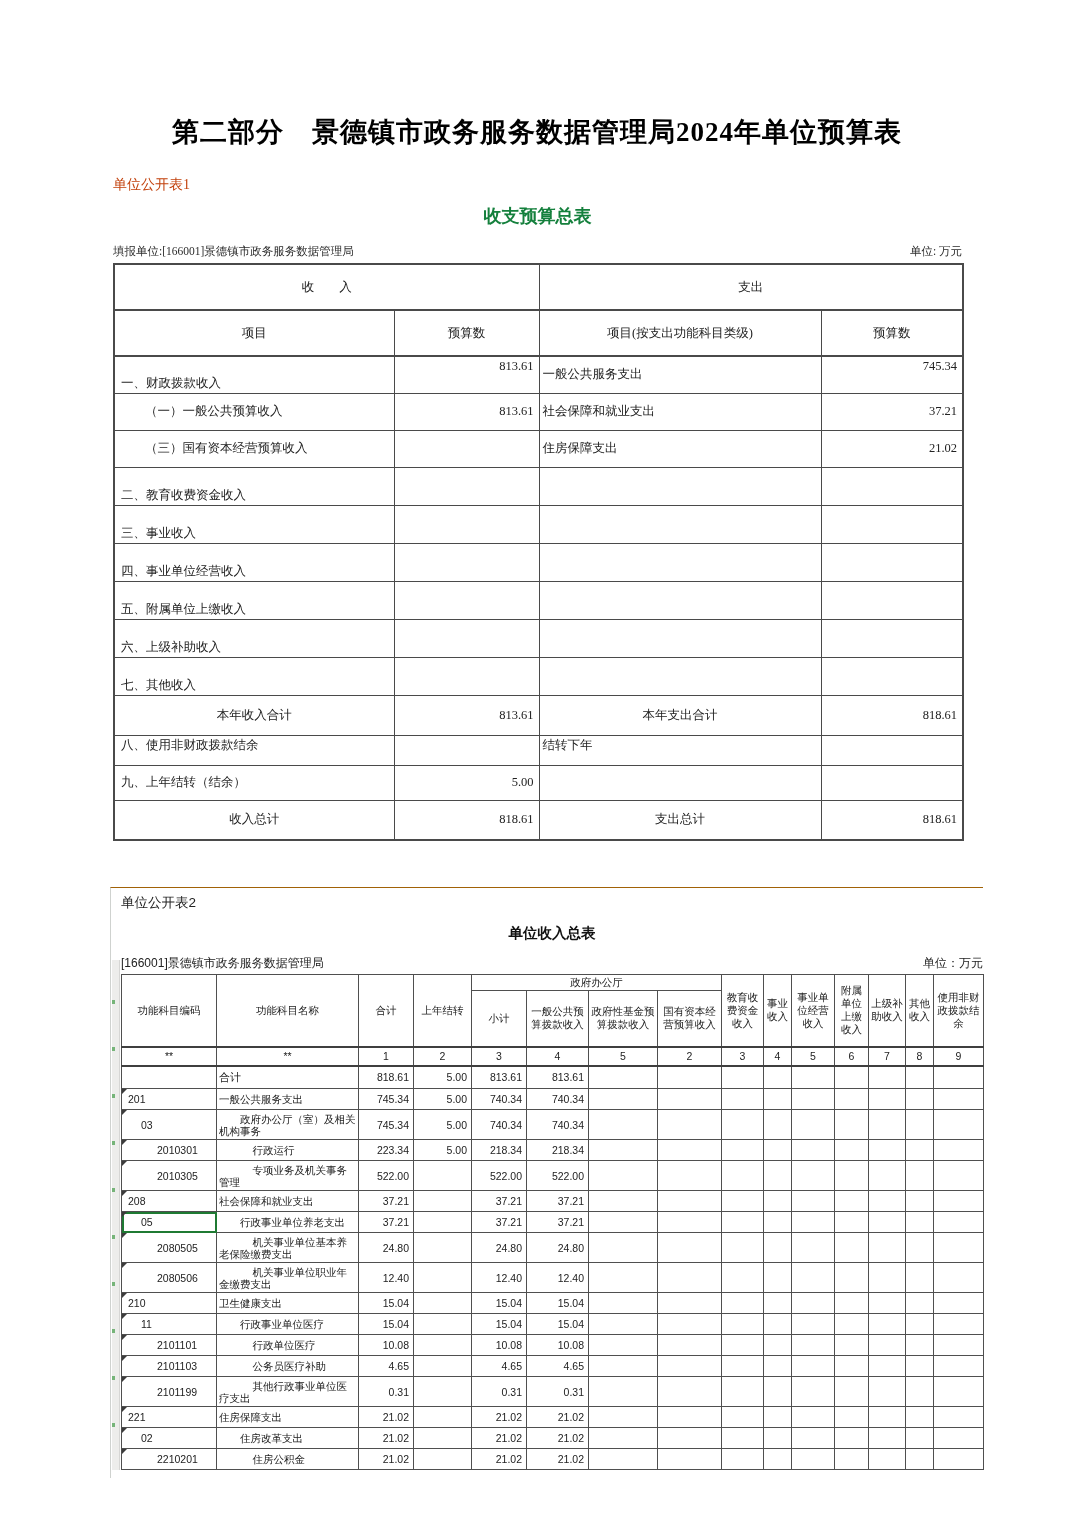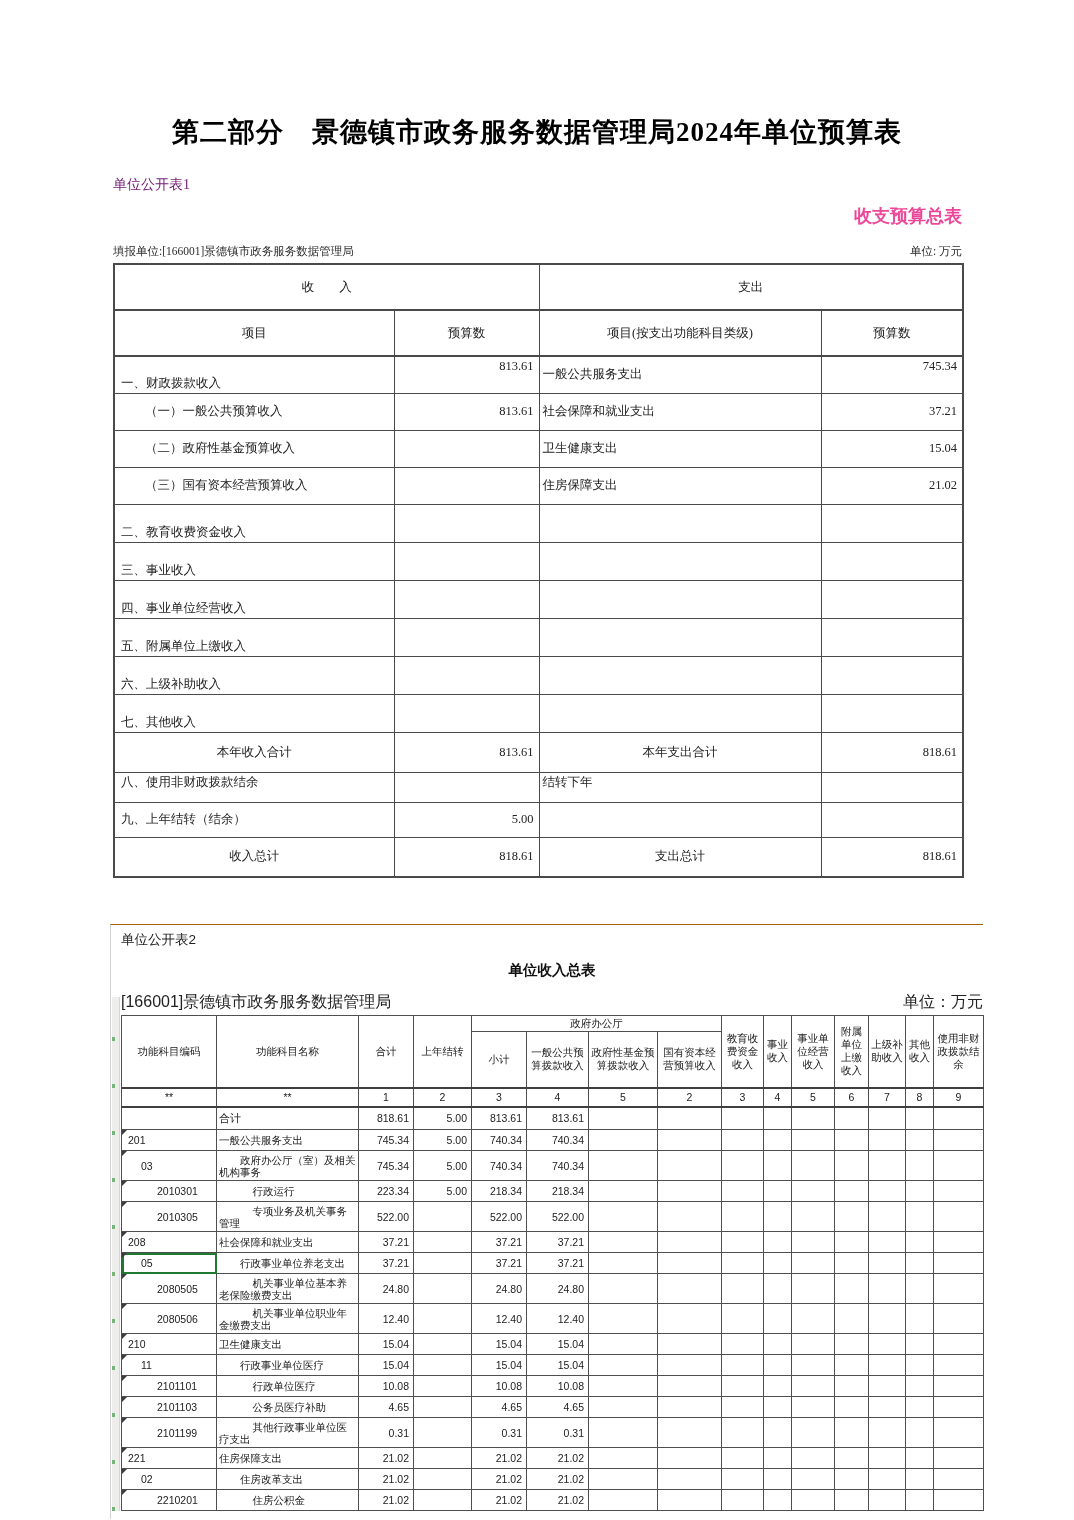--- a/index.html
+++ b/index.html
@@ -17,24 +17,24 @@
     margin: 114px 70px 0 70px;
     text-align: center;
     font-size: 27px;
     font-weight: bold;
     letter-spacing: 1px;
     color: #000;
   }
 
   
   .sec1 { margin: 26px 112px 0 113px; position: relative; }
-  .tbl-label { font-size: 14px; color: #701a75; }
+  .tbl-label { font-size: 14px; color: #c2410c; }
   .tbl1-title {
-    text-align: right; font-size: 18px; font-weight: bold;
-    margin-top: 10px; color: #ec4899;
+    text-align: center; font-size: 18px; font-weight: bold;
+    margin-top: 10px; color: #15803d;
   }
   .meta-row {
     display: flex; justify-content: space-between; align-items: flex-end;
     margin-top: 16px; margin-bottom: 4px;
     font-size: 11.5px; color: #2b2b2b;
   }
 
   table.t1 {
     border-collapse: collapse; table-layout: fixed;
     width: 849px;
@@ -91,21 +91,21 @@
     opacity: .8;
   }
   .sec2 .tbl-label { font-size: 13.5px; font-family: "Liberation Sans", sans-serif; color:#222; }
   .tbl2-title {
     text-align: center; font-size: 14.5px; font-weight: bold;
     margin-top: 12px; color: #111;
   }
   .meta-row2 {
     display: flex; justify-content: space-between; align-items: flex-end;
     margin-top: 12px; margin-bottom: 2px;
-    font-size: 16px; color: #222;
+    font-size: 12px; color: #222;
   }
 
   table.t2 {
     border-collapse: collapse; table-layout: fixed;
     width: 862px;
     border: 1px solid #3f3f3f;
     font-size: 10.5px; color: #222;
   }
   table.t2 th, table.t2 td {
     border: 1px solid #4f4f4f;
@@ -183,26 +183,20 @@
             <td class="lbl-b">一、财政拨款收入</td>
             <td class="num-t">813.61</td>
             <td class="item-l">一般公共服务支出</td>
             <td class="num-t">745.34</td>
           </tr>
           <tr class="rt-sub">
             <td class="lbl-ind">（一）一般公共预算收入</td>
             <td class="num">813.61</td>
             <td class="item-l">社会保障和就业支出</td>
             <td class="num">37.21</td>
-          </tr>
-          <tr class="rt-sub">
-            <td class="lbl-ind">（二）政府性基金预算收入</td>
-            <td class="num"></td>
-            <td class="item-l">卫生健康支出</td>
-            <td class="num">15.04</td>
           </tr>
           <tr class="rt-sub">
             <td class="lbl-ind">（三）国有资本经营预算收入</td>
             <td class="num"></td>
             <td class="item-l">住房保障支出</td>
             <td class="num">21.02</td>
           </tr>
           <tr class="rt-main">
             <td class="lbl-b">二、教育收费资金收入</td>
             <td class="num"></td>

